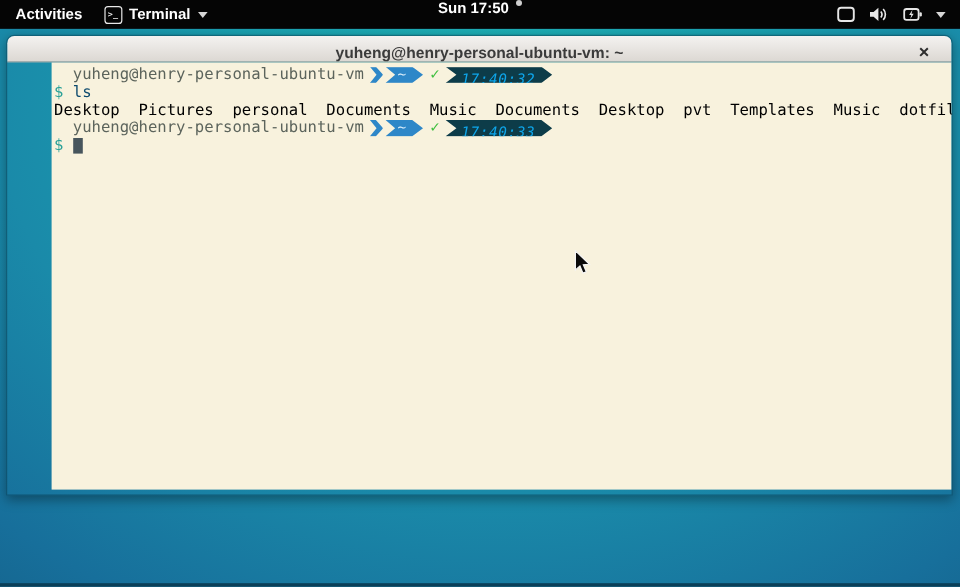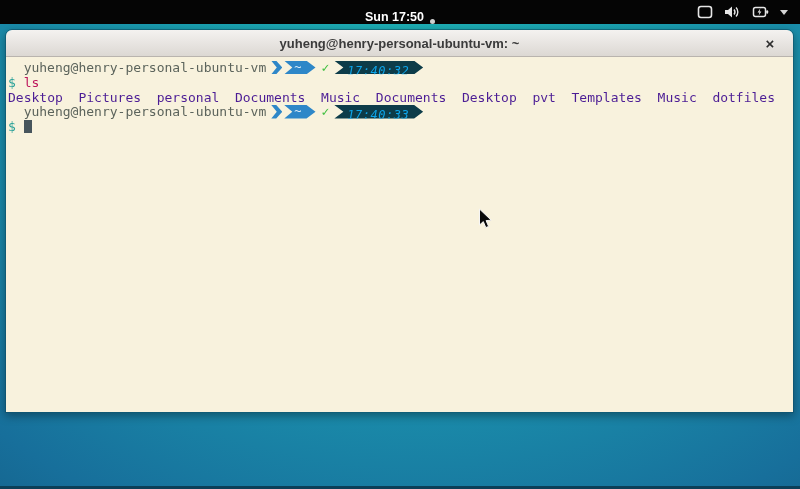--- a/index.html
+++ b/index.html
@@ -11,69 +11,77 @@
             display:flex; align-items:center; color:#fff; font-size:12.5px; font-weight:600; z-index:30; }
   .tb-left { display:flex; align-items:center; gap:14px; padding-left:9px; }
   .activities { padding:2px 4px; cursor:pointer; }
   .appmenu { display:flex; align-items:center; gap:6px; cursor:pointer; }
   .app-icon { width:15px; height:15px; border:1.4px solid #e8e8e8; border-radius:3px;
               display:flex; align-items:center; justify-content:center;
               font-family:"DejaVu Sans Mono", monospace; font-size:7px; font-weight:bold; color:#e8e8e8; }
   .caret-down { width:0; height:0; border-left:4px solid transparent; border-right:4px solid transparent;
                 border-top:5px solid #d6d6d6; display:inline-block; }
   .tb-center { position:absolute; left:0; right:0; top:0; height:24px; display:flex;
-               align-items:flex-end; justify-content:center; gap:6px; pointer-events:none; }
+               align-items:flex-start; justify-content:center; gap:6px; pointer-events:none; }
   .tb-center .clock { pointer-events:auto; cursor:pointer; }
   .notif-dot { width:5px; height:5px; border-radius:50%; background:#cfcfcf; }
   .tb-right { margin-left:auto; display:flex; align-items:center; gap:11px; padding-right:12px; }
   .tb-right svg { display:block; }
 
   
   .desktop { position:absolute; left:0; top:24px; width:800px; height:465px;
              background: radial-gradient(ellipse 95% 130% at 52% 12%,
                          #1fb3b6 0%, #1aa0b0 30%, #1a8aa9 55%, #176f9b 80%, #135c83 100%); }
   .desktop::after { content:""; position:absolute; left:0; bottom:0; width:100%; height:3px;
                     background:#0b3f58; }
 
   
   .window { position:absolute; left:5px; top:29px; width:789px; height:384px;
             border:1px solid rgba(10,60,80,.55); border-radius:7px 7px 0 0; overflow:hidden;
             box-shadow:0 3px 10px rgba(0,0,0,.35); }
-  .titlebar { height:27px; background:linear-gradient(#f4f2f0,#dcd8d3); border-bottom:1px solid #b9b4ae;
-              display:flex; align-items:center; justify-content:center; position:relative;
+  .titlebar { height:22px; background:linear-gradient(#f4f2f0,#dcd8d3); border-bottom:1px solid #b9b4ae;
+              display:flex; align-items:flex-end; justify-content:center; position:relative;
               color:#3b3b3b; font-size:13px; font-weight:bold; cursor:default; }
   .close-btn { position:absolute; right:12px; top:0; height:27px; width:22px; display:flex;
                align-items:center; justify-content:center; color:#2e2e2e; font-size:15px;
                font-weight:bold; cursor:pointer; line-height:1; }
 
   .term { height:356px; background:#f8f2dd; font-family:"DejaVu Sans Mono", monospace;
-          font-size:13px; color:#5c645c; padding:3px 2px; cursor:text; }
+          font-size:13px; color:#5c645c; padding:3px 2px; cursor:text;margin-left:37px; }
   .term-line { display:flex; align-items:center; height:14.8px; white-space:pre; }
   .user { color:#5c645c; padding-left:2ch; }
   .pl { display:inline-flex; align-items:center; height:13.5px; font-size:12px; }
   .pl-chevron { width:11px; height:13.5px; margin-left:5px; background:#2e87c8;
                 clip-path:polygon(0 0, 45% 0, 100% 50%, 45% 100%, 0 100%, 50% 50%); }
   .pl-blue { background:#2e87c8; color:#d8ecfa; margin-left:2px; padding:0 14px 1px 10px;
              clip-path:polygon(0 0, calc(100% - 9px) 0, 100% 50%, calc(100% - 9px) 100%, 0 100%, 8px 50%); }
   .check { color:#3fbf3f; font-weight:bold; margin:0 5px 0 6px; font-size:13px; }
   .pl-dark { background:#0d3c49; color:#0ea5e9; padding:8px 14px 1px 13px; letter-spacing:.5px;
              clip-path:polygon(0 0, calc(100% - 9px) 0, 100% 50%, calc(100% - 9px) 100%, 0 100%, 9px 50%);font-style:italic; }
   .dollar { color:#2aa198; }
-  .cmd { color:#be185d; margin-left:1ch; }
-  .dir { color:#4c1d95; }
+  .cmd { color:#0c4a6e; margin-left:1ch; }
+  .dir { color:#000000; }
   .dir:not(:last-child) { margin-right:2ch; }
   .block-cursor { width:8px; height:13px; background:#47555c; margin-left:1ch; }
 
   
   .pointer { position:absolute; left:478px; top:208px; z-index:50; pointer-events:none; }
 </style>
 </head>
 <body>
 
 <div class="topbar">
+  <div class="tb-left">
+    <span class="activities">Activities</span>
+    <span class="appmenu">
+      <span class="app-icon">&gt;_</span>
+      <span>Terminal</span>
+      <span class="caret-down"></span>
+    </span>
+  </div>
   <div class="tb-center">
     <span class="clock">Sun 17:50</span>
     <span class="notif-dot"></span>
   </div>
   <div class="tb-right">
     <svg width="16" height="14" viewBox="0 0 16 14">
       <rect x="1.5" y="1.5" width="13" height="11" rx="2.5" fill="none" stroke="#e6e6e6" stroke-width="1.6"></rect>
     </svg>
     <svg width="17" height="14" viewBox="0 0 17 14">
       <polygon points="1,5 4,5 8,1.5 8,12.5 4,9 1,9" fill="#e6e6e6"></polygon>

